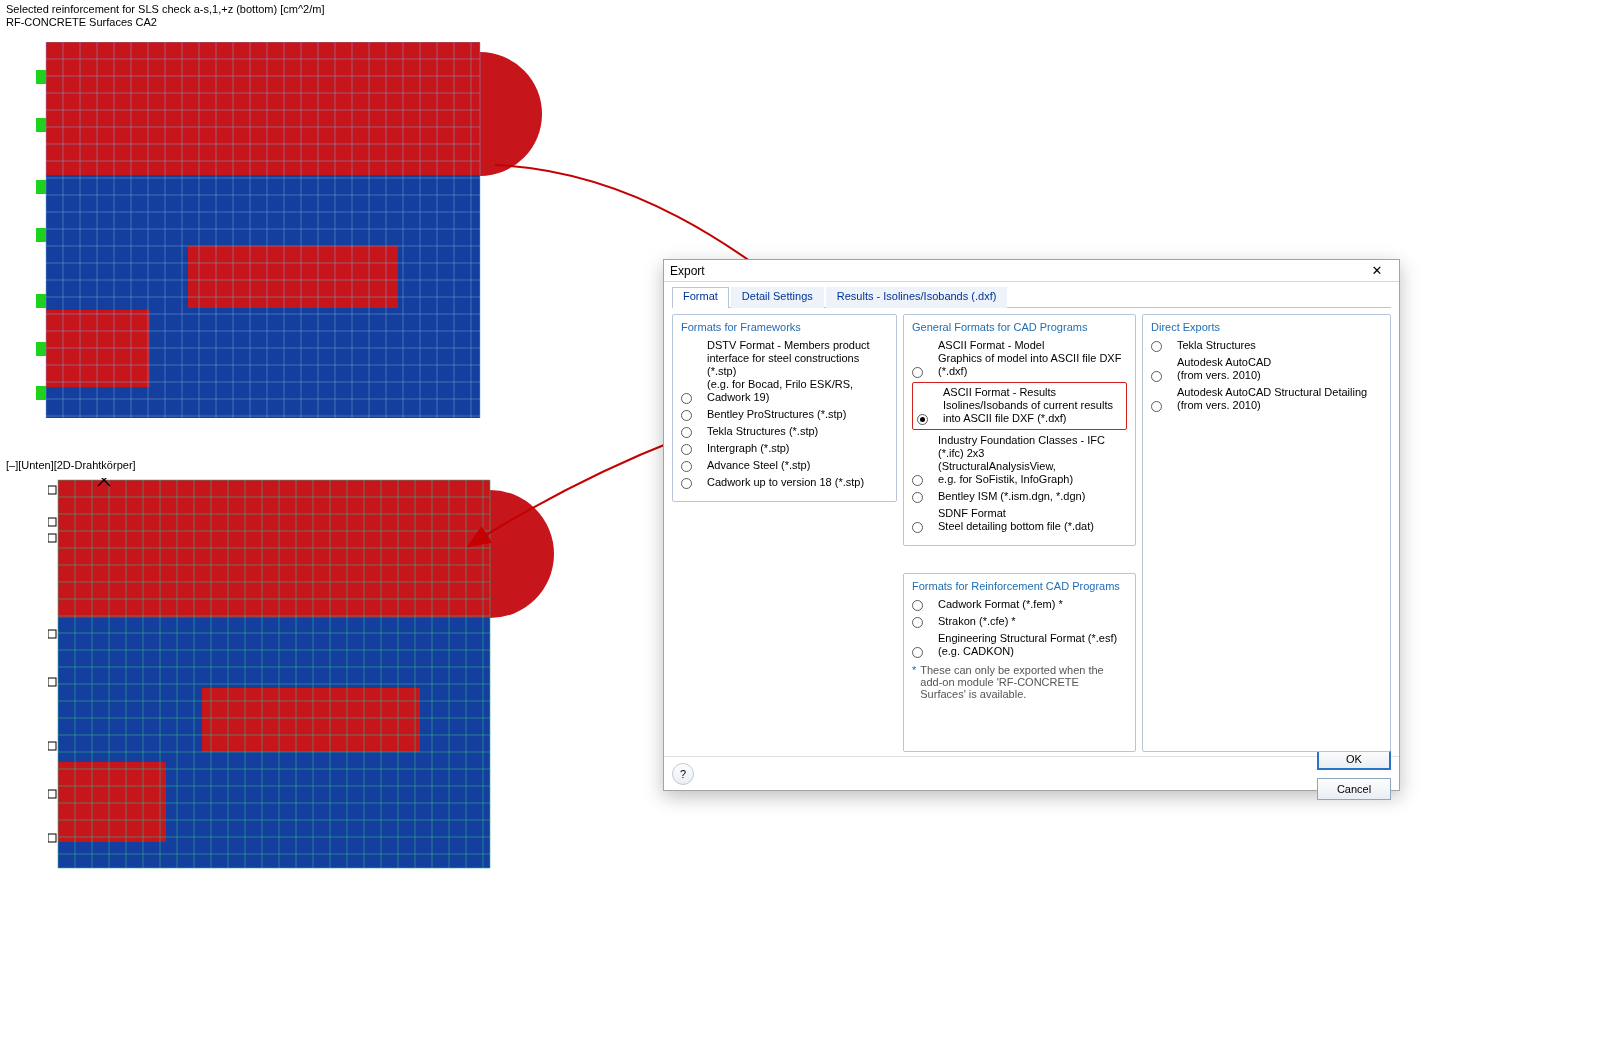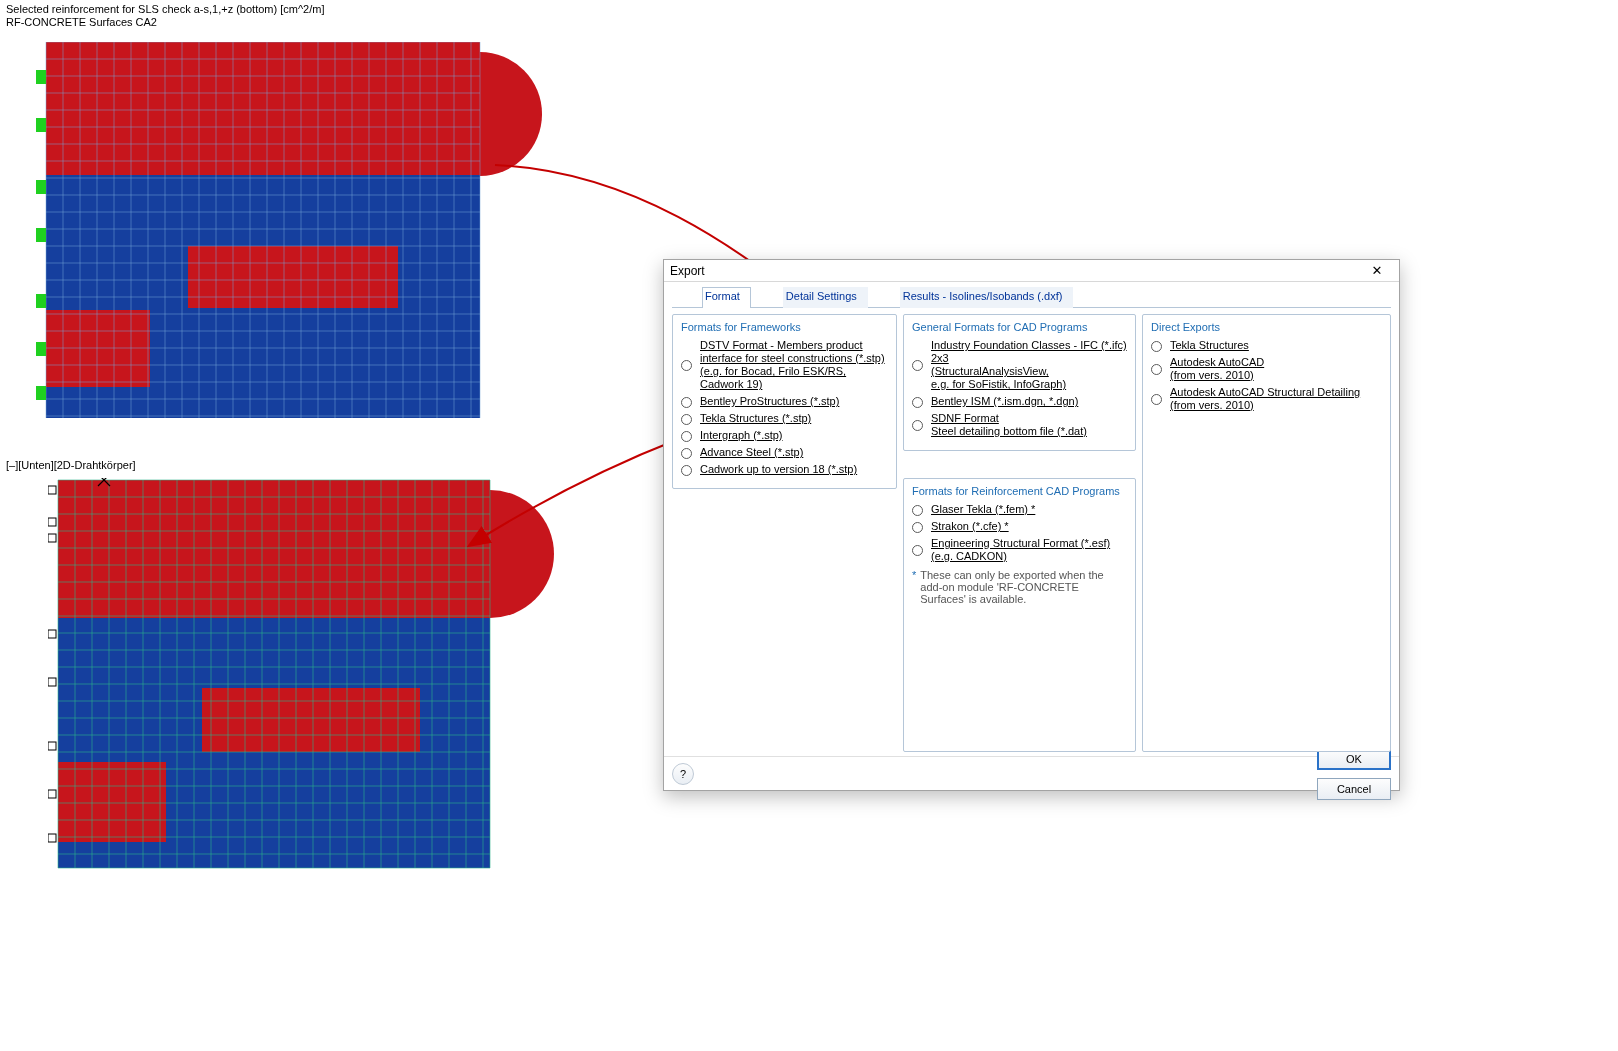--- a/index.html
+++ b/index.html
@@ -31,41 +31,41 @@
   }
   .titlebar .title { font-size:12px; }
   .close-btn {
     width:32px; height:18px; display:flex; align-items:center; justify-content:center;
     border:1px solid transparent; border-radius:2px; cursor:pointer;
   }
   .close-x { font-size:13px; line-height:13px; }
 
   .tabs { display:flex; height:22px; margin:4px 8px 0 8px; border-bottom:1px solid #b5c6d8; }
   .tab {
-    padding:2px 10px 0 2px; font-size:11px; color:#003399; cursor:pointer;
+    padding:2px 10px 0 10px; font-size:11px; color:#003399; cursor:pointer;
     border:1px solid transparent; border-bottom:none; margin-right:2px;
-    position:relative; top:1px; background:#eef3f9;margin-left:30px;
+    position:relative; top:1px; background:#eef3f9;
   }
   .tab.active { background:#fff; border-color:#b5c6d8; color:#003399; }
 
   .panel-body { flex:1; padding:6px 8px 4px 8px; display:flex; flex-direction:column; }
   .columns { display:flex; gap:6px; flex:1; }
   .col { display:flex; flex-direction:column; gap:6px; }
   .col1 { width:225px; }
   .col2 { width:233px; }
   .col3 { flex:1; }
 
   .group {
     border:1px solid #b5c6d8; border-radius:2px; padding:6px 8px 8px 8px;
     position:relative; background:#fff;
   }
   .group-title {
     color:#1f6db3; font-size:11px; margin-bottom:6px; font-weight:normal;
   }
-  .radio-row { display:flex; align-items:center; gap:8px; margin:4px 0; cursor:pointer;text-decoration:underline; }
+  .radio-row { display:flex; align-items:flex-end; gap:15px; margin:4px 0; cursor:pointer; }
   .radio-row.disabled { color:#9a9a9a; cursor:default; }
   .radio {
     width:11px; height:11px; border:1px solid #5a5a5a; border-radius:50%;
     flex:0 0 11px; margin-top:1px; background:#fff; position:relative;
   }
   .radio.checked::after{
     content:""; position:absolute; left:2px; top:2px; width:5px; height:5px;
     background:#000; border-radius:50%;
   }
   .radio-label { font-size:11px; line-height:13px; }
@@ -338,21 +338,37 @@
             <span class="radio-label">Cadwork up to version 18 (*.stp)</span>
           </div>
         </div>
 
       </div>
 
       <div class="col col2">
         <div class="group">
           <div class="group-title">General Formats for CAD Programs</div>
 
-
+          <div class="radio-row">
+            <span class="radio"></span>
+            <div>
+              <div class="radio-label">ASCII Format - Model</div>
+              <div class="radio-sub">Graphics of model into ASCII file DXF (*.dxf)</div>
+            </div>
+          </div>
+
+          <div class="highlight-box">
+            <div class="radio-row" style="margin:0">
+              <span class="radio checked"></span>
+              <div>
+                <div class="radio-label">ASCII Format - Results</div>
+                <div class="radio-sub">Isolines/Isobands of current results into ASCII file DXF (*.dxf)</div>
+              </div>
+            </div>
+          </div>
 
           <div class="radio-row">
             <span class="radio"></span>
             <div>
               <div class="radio-label">Industry Foundation Classes - IFC (*.ifc) 2x3</div>
               <div class="radio-sub">(StructuralAnalysisView,</div>
               <div class="radio-sub">e.g. for SoFistik, InfoGraph)</div>
             </div>
           </div>
           <div class="radio-row">
@@ -365,21 +381,21 @@
               <div class="radio-label">SDNF Format</div>
               <div class="radio-sub">Steel detailing bottom file (*.dat)</div>
             </div>
           </div>
         </div>
 
         <div class="group" style="flex:1;margin-top:21px;">
           <div class="group-title">Formats for Reinforcement CAD Programs</div>
           <div class="radio-row">
             <span class="radio"></span>
-            <span class="radio-label">Glaser Tekla  (*.fem)  *</span>
+            <span class="radio-label">Cadwork Format  (*.fem)  *</span>
           </div>
           <div class="radio-row">
             <span class="radio"></span>
             <span class="radio-label">Strakon (*.cfe)  *</span>
           </div>
           <div class="radio-row">
             <span class="radio"></span>
             <div>
               <div class="radio-label">Engineering Structural Format (*.esf)</div>
               <div class="radio-sub">(e.g. CADKON)</div>

